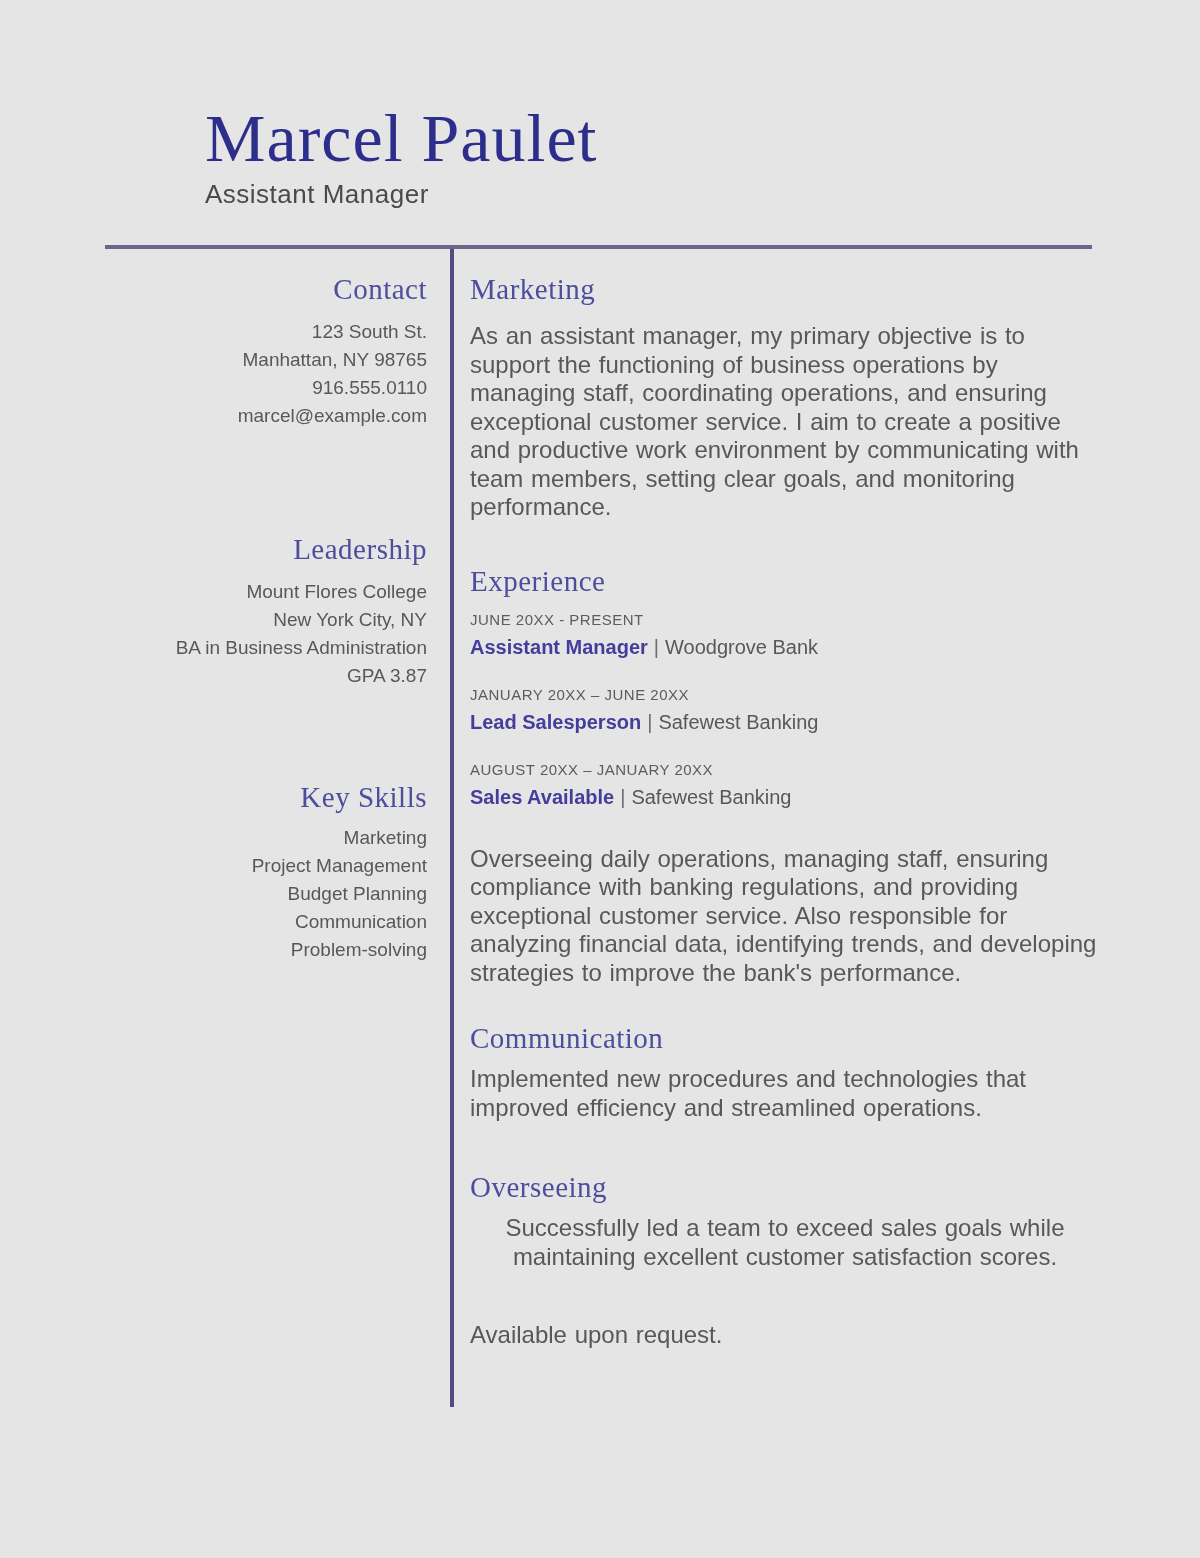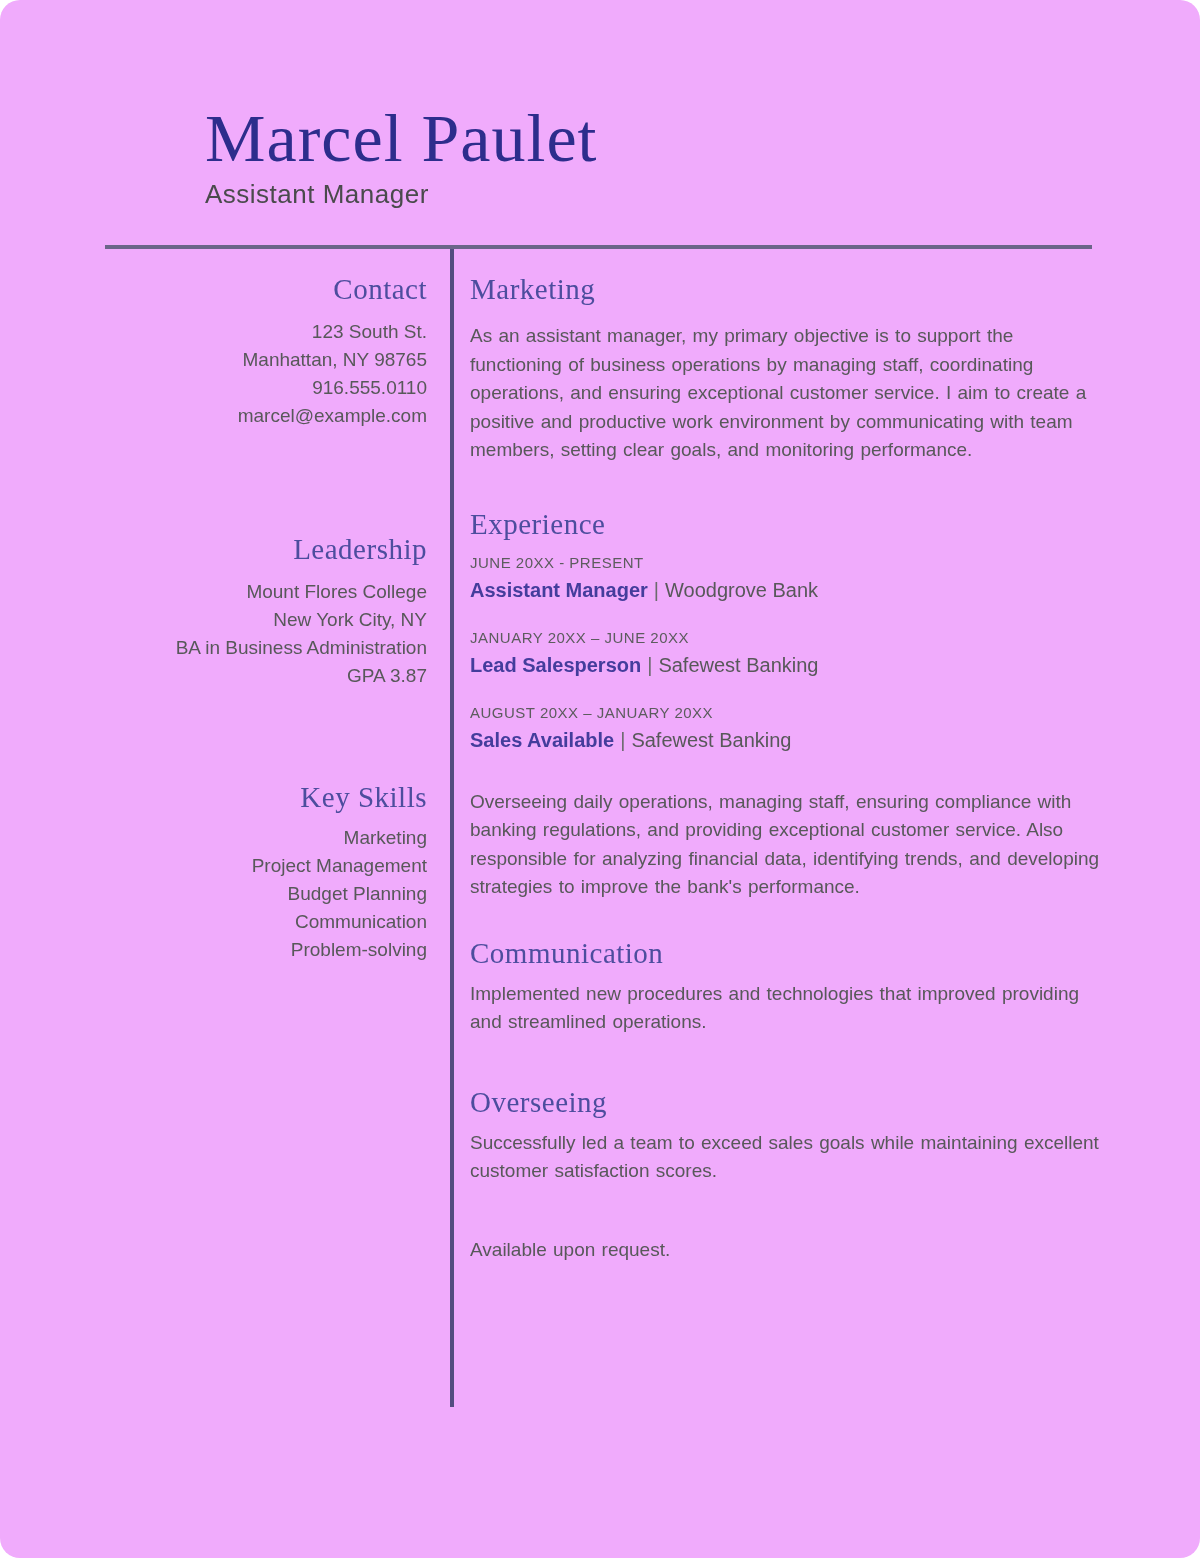--- a/index.html
+++ b/index.html
@@ -3,21 +3,21 @@
 <meta charset="utf-8">
 <style>
   * { margin:0; padding:0; box-sizing:border-box; }
   html,body { background:#ffffff; }
   body {
     width:1200px; height:1558px;
     position:relative;
     font-family:"Liberation Sans", sans-serif;
     overflow:hidden;
   }
-  .page { position:absolute; inset:0; background:#f0abfc;border-radius:20px; }
+  .page { position:absolute; inset:0; background:#e5e5e5; }
 
   
   .header { position:absolute; left:205px; top:103px; }
   .name {
     font-family:"Liberation Serif", serif;
     font-size:68px; line-height:70px;
     color:#2d2d8c; letter-spacing:1px; font-weight:normal;
   }
   .subtitle {
     font-size:26px; line-height:30px; margin-top:6px;
@@ -32,21 +32,21 @@
   .left-col  { position:absolute; left:105px; top:262px; width:322px; text-align:right; }
   .right-col { position:absolute; left:470px; top:262px; width:630px; text-align:left; }
 
   .section-heading {
     font-family:"Liberation Serif", serif;
     font-size:29px; line-height:38px; font-weight:normal;
     color:#4d4d9e; letter-spacing:0.5px;
     margin-top:8px;
   }
   .body-text {
-    font-size:19px; line-height:28.5px;
+    font-size:24px; line-height:28.5px;
     color:#58585a; word-spacing:1px;
   }
   .line-list { list-style:none; margin-top:10px; }
   .line-list li { font-size:19px; line-height:28px; color:#58585a; }
 
   .sec-education { margin-top:100px; }
   .sec-keyskills { margin-top:88px; }
   .sec-keyskills .line-list { margin-top:8px; }
 
   .sec-objective .body-text { margin-top:14px; }
@@ -58,21 +58,21 @@
     font-size:15px; line-height:20px; color:#5c5c5e; letter-spacing:0.5px;
   }
   .exp-title-line { margin-top:3px; font-size:20px; line-height:28px; color:#58585a; }
   .exp-title { font-weight:bold; color:#443d9c; }
   .exp-sep { color:#6b6b6d; padding:0 6px; }
   .exp-summary { margin-top:34px; }
 
   .sec-communication { margin-top:32px; }
   .sec-communication .body-text { margin-top:8px; }
   .sec-leadership { margin-top:46px; }
-  .sec-leadership .body-text { margin-top:8px; }
+  .sec-leadership .body-text { margin-top:8px;text-align:center; }
   .sec-references { margin-top:50px; }
   .sec-references .body-text { margin-top:8px; }
 </style>
 </head>
 <body>
 
 <div class="page">
 
   <div class="header">
     <div class="name">Marcel Paulet</div>
@@ -146,21 +146,21 @@
         <div class="exp-title-line">
           <span class="exp-title">Sales Available</span><span class="exp-sep">|</span><span class="exp-company">Safewest Banking</span>
         </div>
       </div>
 
       <p class="body-text exp-summary">Overseeing daily operations, managing staff, ensuring compliance with banking regulations, and providing exceptional customer service. Also responsible for analyzing financial data, identifying trends, and developing strategies to improve the bank's performance.</p>
     </div>
 
     <div class="sec-communication">
       <div class="section-heading">Communication</div>
-      <p class="body-text">Implemented new procedures and technologies that improved providing and streamlined operations.</p>
+      <p class="body-text">Implemented new procedures and technologies that improved efficiency and streamlined operations.</p>
     </div>
 
     <div class="sec-leadership">
       <div class="section-heading">Overseeing</div>
       <p class="body-text">Successfully led a team to exceed sales goals while maintaining excellent customer satisfaction scores.</p>
     </div>
 
     <div class="sec-references">
       <p class="body-text">Available upon request.</p>
     </div>

